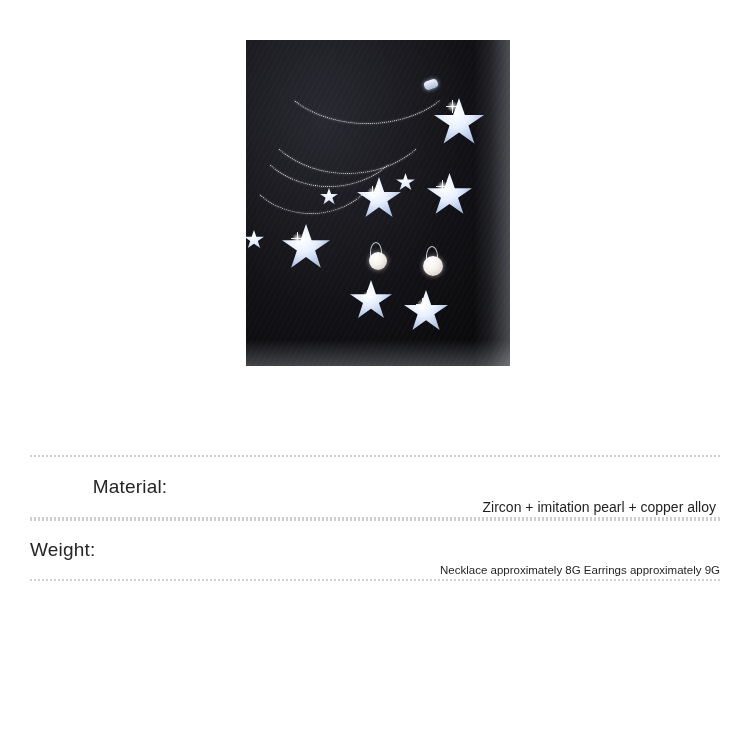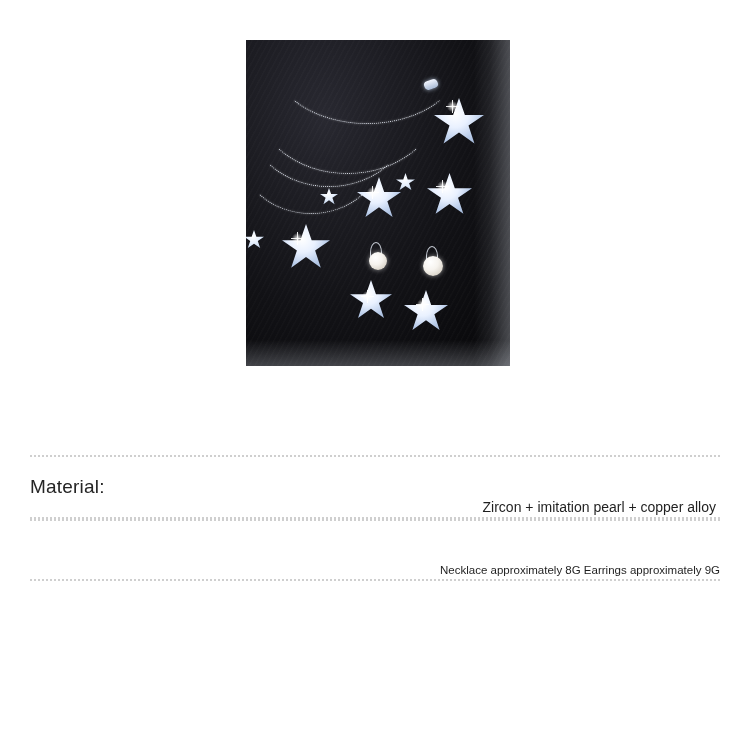--- a/index.html
+++ b/index.html
@@ -149,21 +149,21 @@
     letter-spacing: .2px;
   }
   .row-value {
     flex: 1;
     text-align: right;
     color: #1f1f1f;
     line-height: 1.45;
     margin-top: 40px;
   }
 
-  .label-material { font-size: 19px; }
+  .label-material { font-size: 19px; text-align: center; }
   .value-material { font-size: 14px; padding-right: 4px; }
 
   .row-size { min-height: 92px; }
   .label-size { font-size: 27px; }
   .value-size { font-size: 17px; text-align: left; padding-left: 0; }
 
   .label-weight { font-size: 19px; }
   .value-weight { font-size: 11.5px; }
 </style>
 </head>
@@ -216,17 +216,18 @@
     <div class="row-label label-material">Material:</div>
     <div class="row-value value-material">Zircon + imitation pearl + copper alloy</div>
   </div>
 
   <div class="divider"></div>
 
 
   <div class="divider"></div>
 
   <div class="row">
+    <div class="row-label label-weight">Weight:</div>
     <div class="row-value value-weight">Necklace approximately 8G Earrings approximately 9G</div>
   </div>
 
   <div class="divider"></div>
 </div>
 
 </body></html>

